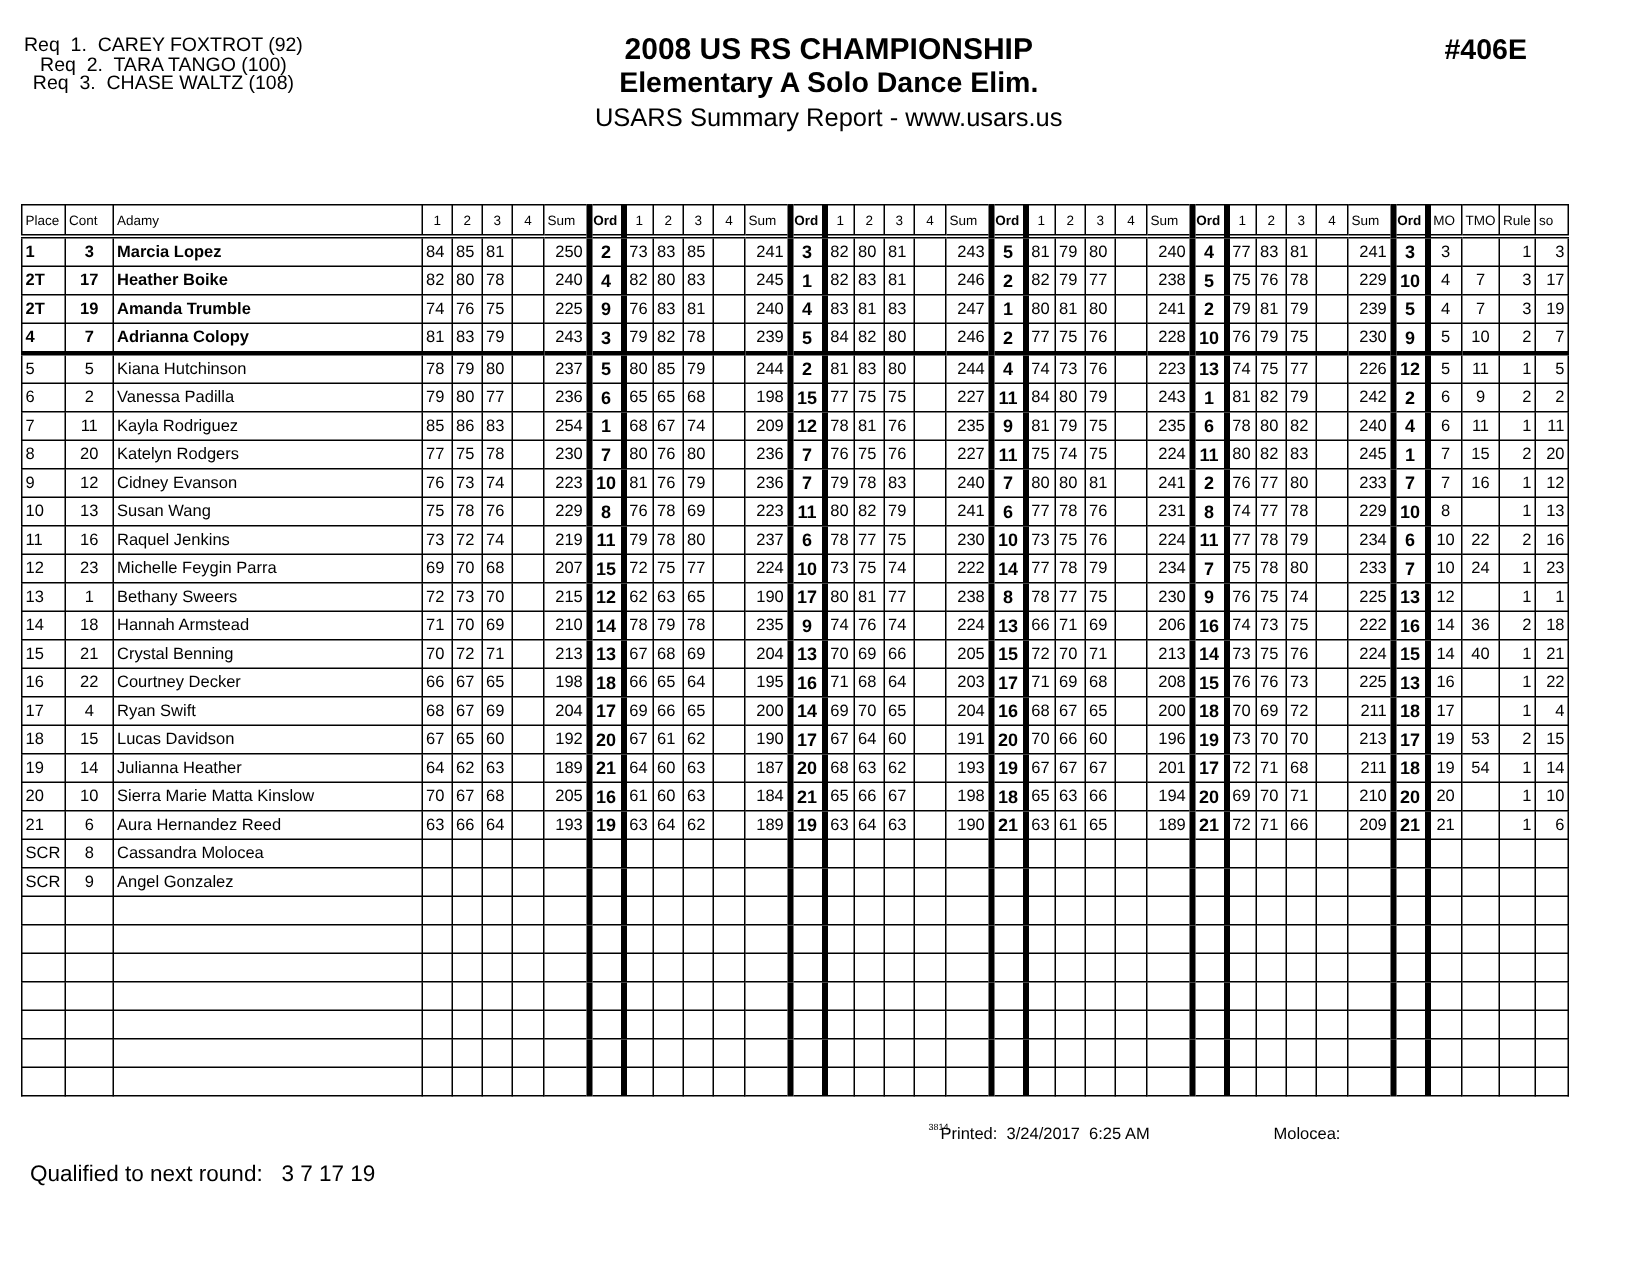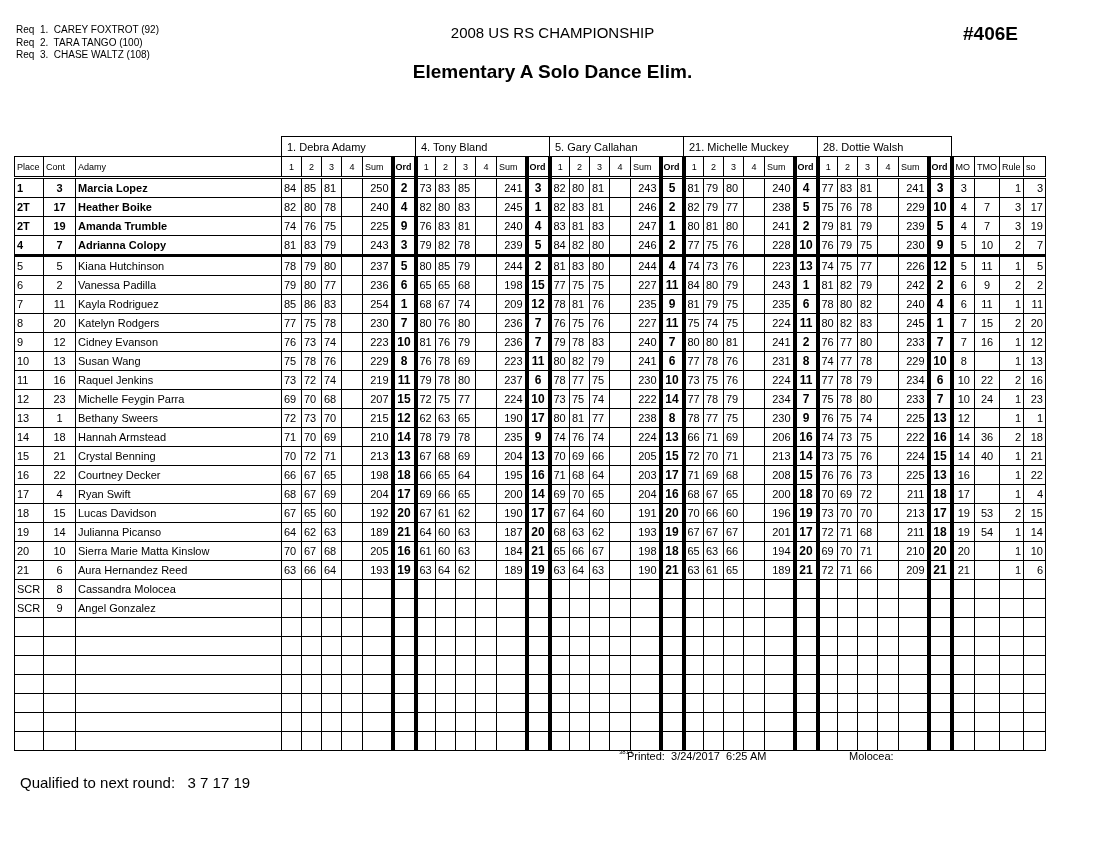--- a/index.html
+++ b/index.html
@@ -1,23 +1,23 @@
 <!DOCTYPE html>
 <html><head>
 <meta charset="utf-8">
 <style>
   html, body { margin:0; padding:0; background:#fff; }
   body { width:1100px; height:850px; position:relative; overflow:hidden;
          font-family:"Liberation Sans", sans-serif; color:#000; }
-  .req { position:absolute; left:16px; top:24px; font-size:10px; line-height:12.5px; }
+  .req { position:absolute; left:16px; top:24px; font-size:13px; line-height:12.5px;text-align:center; }
   .req div { white-space:pre; }
   .titles { position:absolute; left:300px; width:505px; top:22px; text-align:center; }
-  .t1 { font-size:15px; font-weight:normal; line-height:22px; }
+  .t1 { font-size:20px; font-weight:bold; line-height:22px; }
   .t2 { font-size:15.5px; line-height:17px; }
-  .t3 { font-size:19px; font-weight:bold; line-height:24px;margin-top:16px; }
+  .t3 { font-size:19px; font-weight:bold; line-height:24px; }
   .t4 { font-size:17px; line-height:22px; }
   .evnum { position:absolute; left:963px; top:23px; font-size:19px; font-weight:bold; }
 
   table.grid { position:absolute; left:14px; top:136px; border-collapse:collapse; table-layout:fixed; font-size:11px; }
   table.grid td { border:1px solid #000; padding:0 2px; height:18px; line-height:18px; white-space:nowrap; overflow:hidden; }
   table.grid tr.judges td { height:19px; font-size:11px; }
   table.grid tr.judges td.nob { border:none; }
   table.grid tr.judges td.jname { padding-left:5px; border-bottom:1px solid #000; }
   table.grid tr.hdr td { font-size:9px; height:19px; border-bottom:3px double #000; }
   table.grid td.c { text-align:center; }
@@ -36,20 +36,21 @@
 
 <div class="req">
   <div>Req  1.  CAREY FOXTROT (92)</div>
   <div>Req  2.  TARA TANGO (100)</div>
   <div>Req  3.  CHASE WALTZ (108)</div>
 </div>
 
 <div class="titles">
   <div class="t1">2008 US RS CHAMPIONSHIP</div>
   <div class="t3">Elementary A Solo Dance Elim.</div>
+  <div class="t4">USARS Summary Report - www.usars.us</div>
 </div>
 
 <div class="evnum">#406E</div>
 
 <table class="grid" id="grid">
   <colgroup id="cols">
       <col style="width: 29px;">
       <col style="width: 32px;">
       <col style="width: 206px;">
       <col style="width: 20px;">
@@ -81,29 +82,20 @@
       <col style="width: 20px;">
       <col style="width: 21px;">
       <col style="width: 30px;">
       <col style="width: 23px;">
       <col style="width: 23px;">
       <col style="width: 24px;">
       <col style="width: 24px;">
       <col style="width: 22px;">
     </colgroup>
   <tbody id="tbody">
-      <tr class="judges">
-        <td class="nob" colspan="3"></td>
-        <td class="jname" colspan="6">1.  Debra Adamy</td>
-        <td class="jname" colspan="6">4.  Tony Bland</td>
-        <td class="jname" colspan="6">5.  Gary Callahan</td>
-        <td class="jname" colspan="6">21.  Michelle Muckey</td>
-        <td class="jname" colspan="6">28.  Dottie Walsh</td>
-        <td class="nob" colspan="4"></td>
-      </tr>
       <tr class="hdr">
         <td>Place</td>
         <td>Cont</td>
         <td>Adamy</td>
         <td class="c">1</td>
         <td class="c">2</td>
         <td class="c">3</td>
         <td class="c">4</td>
         <td>Sum</td>
         <td class="ordh">Ord</td>
@@ -834,21 +826,21 @@
         <td class="r">213</td>
         <td class="ord">17</td>
         <td class="c">19</td>
         <td class="c">53</td>
         <td class="r">2</td>
         <td class="r">15</td>
       </tr>
       <tr class="">
         <td>19</td>
         <td class="c">14</td>
-        <td>Julianna Picanso</td>
+        <td>Julianna Heather</td>
         <td>64</td>
         <td>62</td>
         <td>63</td>
         <td></td>
         <td class="r">189</td>
         <td class="ord">21</td>
         <td>64</td>
         <td>60</td>
         <td>63</td>
         <td></td>

